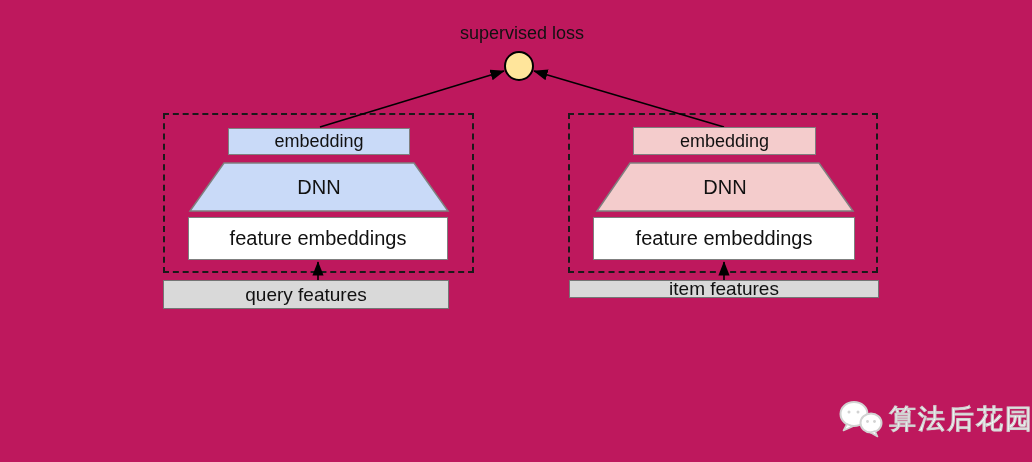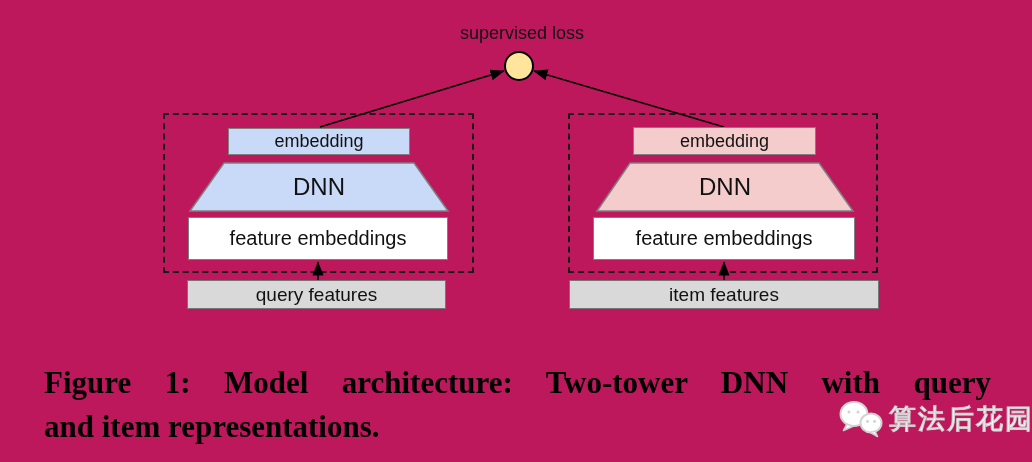--- a/index.html
+++ b/index.html
@@ -18,31 +18,31 @@
   .svg-layer { position:absolute; left:0; top:0; z-index:2; pointer-events:none; }
 
   .node {
     position:absolute; z-index:3; box-sizing:border-box;
     display:flex; align-items:center; justify-content:center;
   }
   .embed-box { border:1.5px solid #7f7f7f; font-size:18px; }
   .embed-left  { left:228px; top:128px; width:182px; height:27px; background:#c9daf8; }
   .embed-right { left:633px; top:127px; width:183px; height:28px; background:#f4cccc; }
 
-  .dnn-label { z-index:3; font-size:24px; background:transparent; }
+  .dnn-label { z-index:3; font-size:20px; background:transparent; }
   .dnn-left  { left:190px; top:163px; width:258px; height:48px; }
   .dnn-right { left:597px; top:163px; width:256px; height:48px; }
 
   .feat-box { background:#ffffff; border:1.5px solid #7f7f7f; font-size:20px; }
   .feat-left  { left:188px; top:217px; width:260px; height:43px; }
   .feat-right { left:593px; top:217px; width:262px; height:43px; }
 
   .input-box { background:#d9d9d9; border:1.5px solid #757575; font-size:19px; }
-  .input-left  { left:163px; top:280px; width:259px; height:29px;margin-left:24px; }
-  .input-right { left:569px; top:280px; width:310px; height:29px; }
+  .input-left  { left:163px; top:280px; width:286px; height:29px; }
+  .input-right { left:569px; top:280px; width:310px; height:18px; }
 
   .caption {
     position:absolute; left:44px; top:361px; width:947px; z-index:3;
     font-family:"Liberation Serif", serif; font-weight:700;
     font-size:31px; line-height:44px; color:#000;
   }
   .caption-l1 { text-align:justify; text-align-last:justify; }
   .caption-l2 { text-align:left; }
 
   .watermark {
@@ -88,24 +88,20 @@
   <div class="node embed-box embed-left">embedding</div>
   <div class="node dnn-label dnn-left">DNN</div>
   <div class="node feat-box feat-left">feature embeddings</div>
   <div class="node input-box input-left">query features</div>
 
   <div class="node embed-box embed-right">embedding</div>
   <div class="node dnn-label dnn-right">DNN</div>
   <div class="node feat-box feat-right">feature embeddings</div>
   <div class="node input-box input-right">item features</div>
 
-  <div class="caption">
-    <div class="caption-l1">Figure 1: Model architecture: Two-tower DNN with query</div>
-    <div class="caption-l2">and item representations.</div>
-  </div>
 
   <div class="watermark">
     <svg width="46" height="40" viewBox="0 0 46 40">
       <ellipse cx="16" cy="15" rx="13.5" ry="12" fill="#ffffff" stroke="#d2d2d2" stroke-width="2"></ellipse>
       <path d="M9 25 L5.5 31.5 L14.5 27.5 Z" fill="#ffffff" stroke="#d2d2d2" stroke-width="1.6" stroke-linejoin="round"></path>
       <circle cx="11" cy="13" r="1.5" fill="#d2d2d2"></circle>
       <circle cx="20" cy="13" r="1.5" fill="#d2d2d2"></circle>
       <ellipse cx="33" cy="24" rx="10.5" ry="9.5" fill="#ffffff" stroke="#d2d2d2" stroke-width="2"></ellipse>
       <path d="M37 32 L39.5 37.5 L32.5 33.5 Z" fill="#ffffff" stroke="#d2d2d2" stroke-width="1.6" stroke-linejoin="round"></path>
       <circle cx="29.5" cy="22.5" r="1.4" fill="#d2d2d2"></circle>

